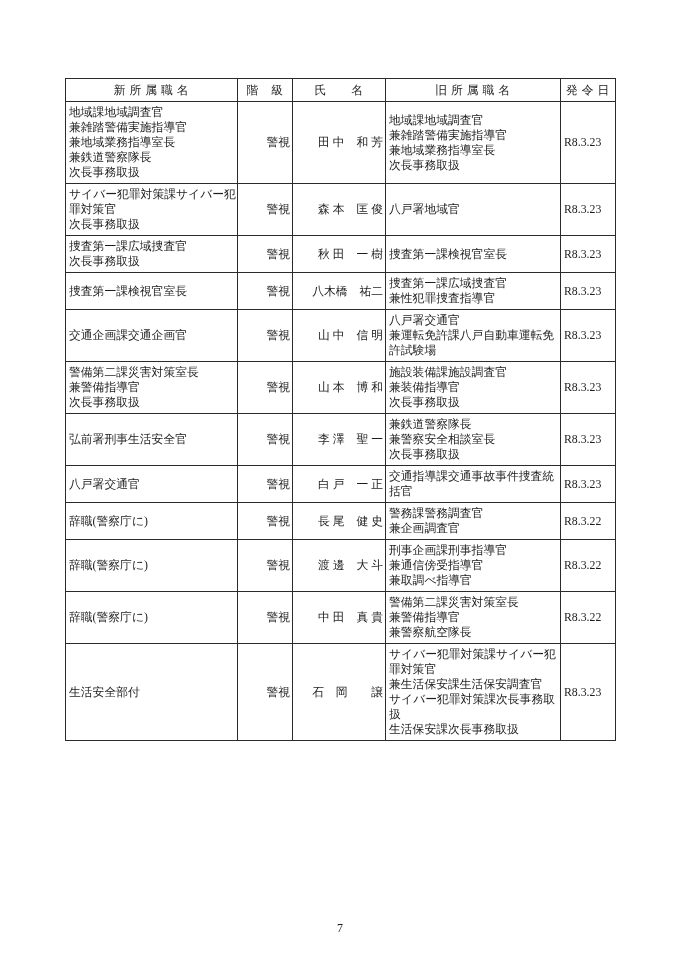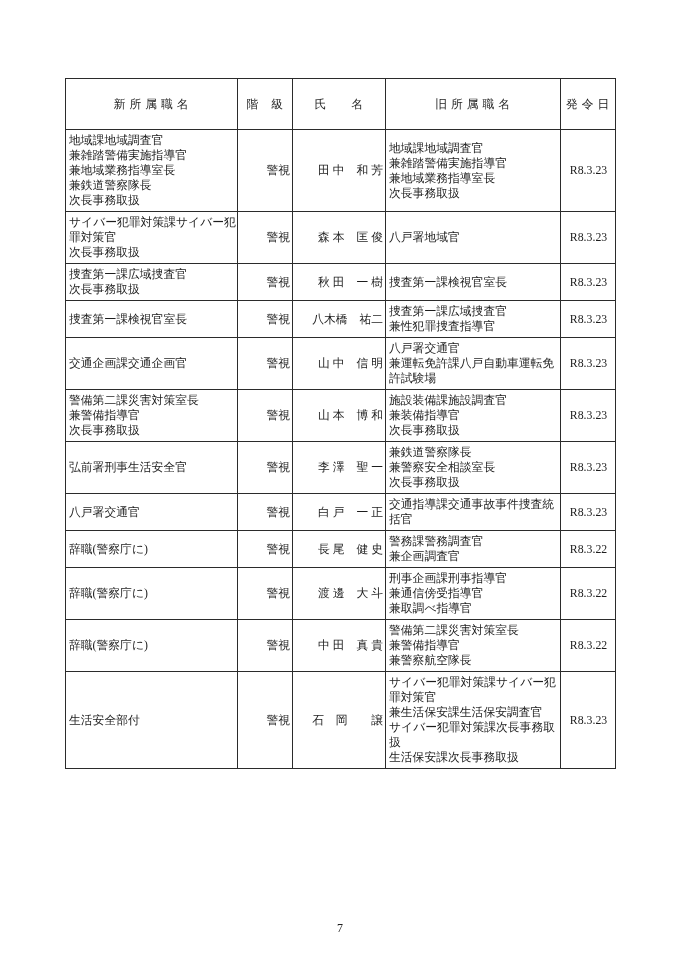--- a/index.html
+++ b/index.html
@@ -22,37 +22,37 @@
     font-size: 11.8px;
     line-height: 15px;
   }
   .personnel th, .personnel td {
     border: 1px solid #2b2b2b;
     font-weight: normal;
   }
   .personnel th {
     text-align: center;
     height: 20px;
-    padding: 15px 2px;
+    padding: 1px 2px;
     letter-spacing: 0.5px;
   }
   .personnel td {
     padding: 3px 2px 3px 3px;
     vertical-align: middle;
   }
   td.c-new, td.c-old {
     text-align: left;
     white-space: pre-line;
     word-break: break-all;
     line-break: anywhere;
   }
   td.c-new { padding-right: 1px; }
   td.c-old { padding-right: 2px; }
   td.c-rank, td.c-name { text-align: right; white-space: nowrap; }
-  td.c-date { text-align: center; padding-left: 3px; white-space: nowrap; }
+  td.c-date { text-align: left; padding-left: 3px; white-space: nowrap; }
   .page-number {
     position: absolute;
     left: 0; right: 0;
     top: 921px;
     text-align: center;
     font-size: 12px;
   }
 </style>
 </head>
 <body>

